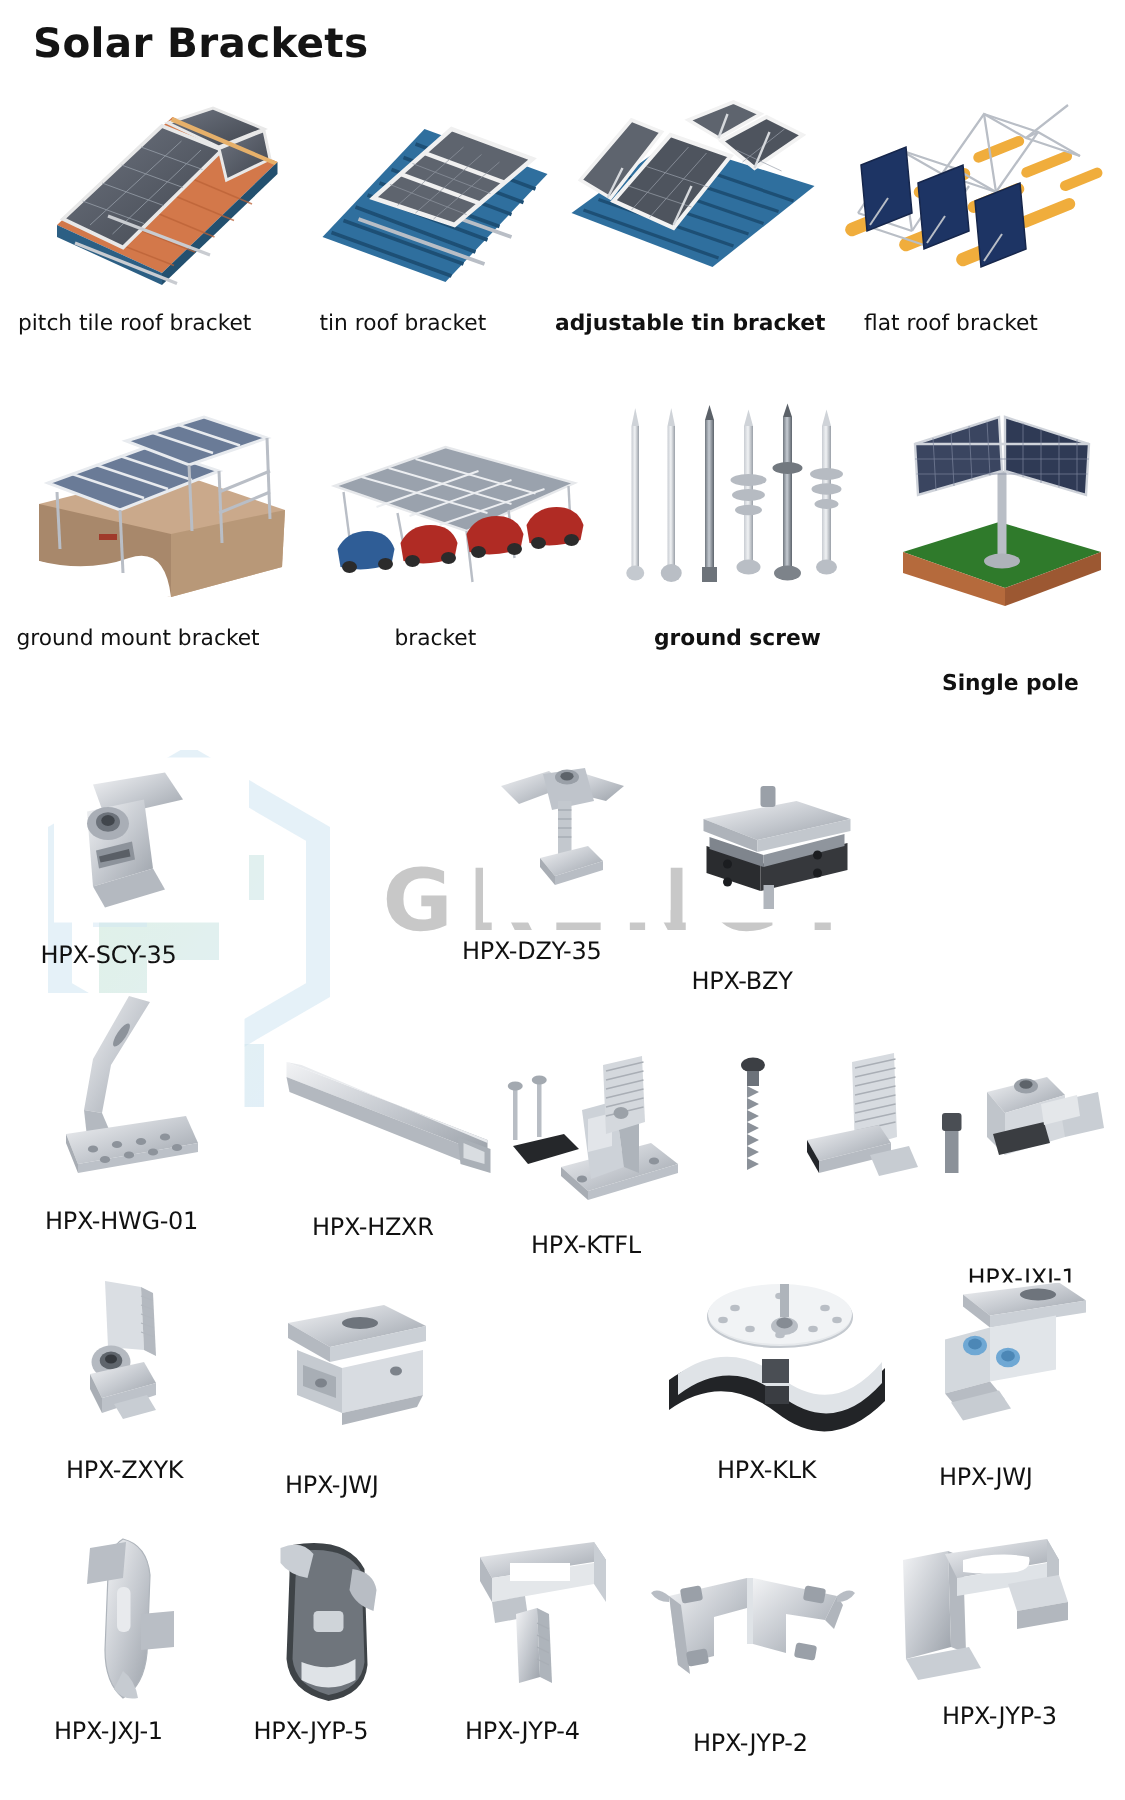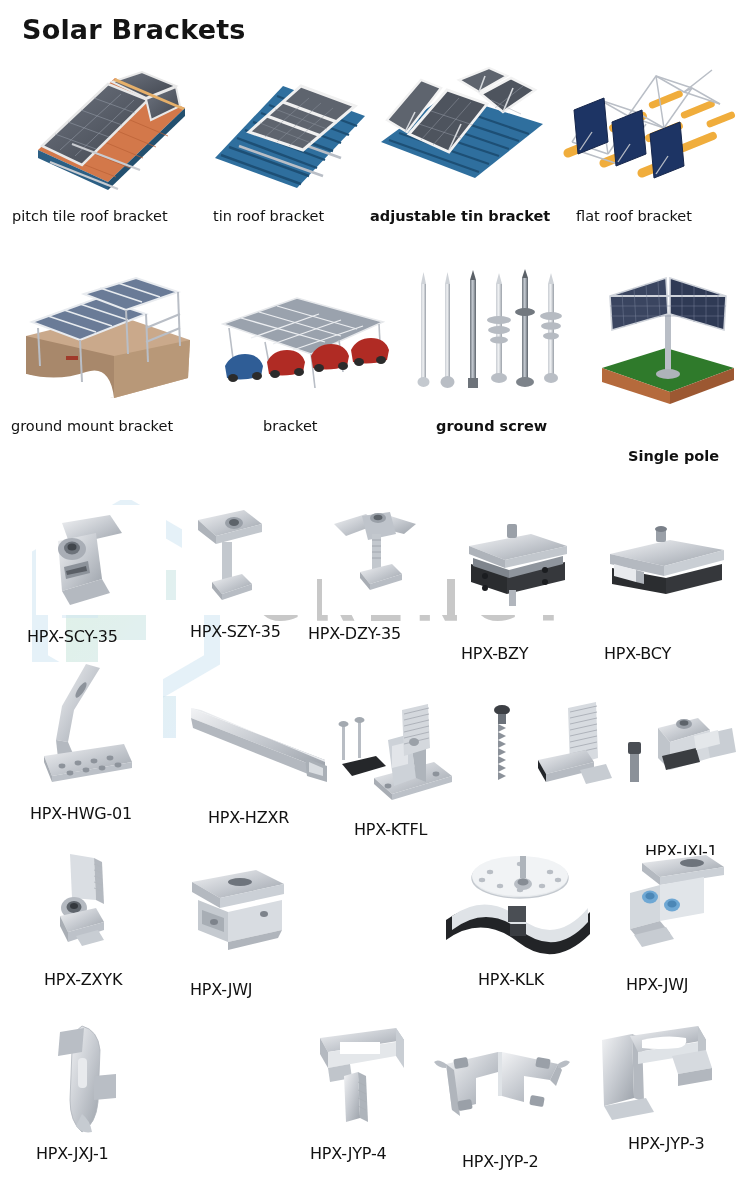--- a/index.html
+++ b/index.html
@@ -474,37 +474,20 @@
         <ellipse cx="36" cy="44" rx="14" ry="11" fill="#a9aeb6"></ellipse>
         <ellipse cx="36" cy="43" rx="8" ry="6.5" fill="#6d737b"></ellipse>
         <ellipse cx="36" cy="42" rx="4.5" ry="3.6" fill="#41464c"></ellipse>
         <polygon points="28,62 52,56 54,68 30,74" fill="#8d939b"></polygon>
         <polygon points="30,66 50,61 51,66 31,70" fill="#5a5f66"></polygon>
       </svg>
     </div>
     <div class="caption sm" style="left:-9px; top:122px;">HPX-SCY-35</div>
   </div>
 
-  <div class="cell" style="left:182px; top:500px; width:120px; height:150px; z-index:10;">
-    <div class="thumb" style="left:0; top:0; width:120px; height:115px;">
-      <svg class="scene" viewBox="0 0 120 115">
-        <rect x="0" y="0" width="120" height="115" fill="#fff" opacity="0"></rect>
-        <polygon points="16,20 62,10 80,24 34,36" fill="url(#al1)"></polygon>
-        <polygon points="16,20 34,36 34,44 16,30" fill="#aeb3ba"></polygon>
-        <polygon points="34,36 80,24 80,32 34,44" fill="#c2c7cd"></polygon>
-        <ellipse cx="52" cy="23" rx="9" ry="6" fill="#9aa0a8"></ellipse>
-        <ellipse cx="52" cy="22.5" rx="5" ry="3.4" fill="#5d636a"></ellipse>
-        <rect x="40" y="42" width="10" height="40" fill="#c3c8ce"></rect>
-        <polygon points="30,82 60,74 70,84 40,94" fill="url(#al1)"></polygon>
-        <polygon points="30,82 40,94 40,100 30,88" fill="#a8adb4"></polygon>
-        <polygon points="40,94 70,84 70,90 40,100" fill="#b8bdc4"></polygon>
-      </svg>
-    </div>
-    <div class="caption sm" style="left:8px; top:122px;">HPX-SZY-35</div>
-  </div>
 
   <div class="cell" style="left:322px; top:500px; width:125px; height:150px; z-index:10;">
     <div class="thumb" style="left:0; top:0; width:125px; height:115px;">
       <svg class="scene" viewBox="0 0 125 115">
         <rect x="0" y="0" width="125" height="115" fill="#fff" opacity="0"></rect>
         <polygon points="12,24 44,14 56,24 24,36" fill="url(#al1)"></polygon>
         <polygon points="62,14 94,24 82,34 50,26" fill="url(#al1)"></polygon>
         <polygon points="40,16 68,12 74,34 46,40" fill="#bfc4cb"></polygon>
         <ellipse cx="56" cy="18" rx="8" ry="5" fill="#9aa0a8"></ellipse>
         <ellipse cx="56" cy="17.5" rx="4.4" ry="2.8" fill="#5d636a"></ellipse>
@@ -540,37 +523,20 @@
             <circle cx="90" cy="50" r="3"></circle>
           <circle cx="30" cy="68" r="3"></circle>
             <circle cx="90" cy="62" r="3"></circle>
         </g>
         <rect x="54" y="70" width="7" height="16" fill="#b1b6bd"></rect>
       </svg>
     </div>
     <div class="caption sm" style="left:6px; top:124px;">HPX-BZY</div>
   </div>
 
-  <div class="cell" style="left:600px; top:520px; width:135px; height:130px; z-index:10;">
-    <div class="thumb" style="left:0; top:0; width:135px; height:95px;">
-      <svg class="scene" viewBox="0 0 135 95">
-        <rect x="0" y="0" width="135" height="95" fill="#fff" opacity="0"></rect>
-        <polygon points="10,34 70,20 124,30 64,46" fill="url(#al1)"></polygon>
-        <polygon points="10,34 64,46 64,56 10,44" fill="#b4b9c0"></polygon>
-        <polygon points="64,46 124,30 124,40 64,56" fill="#c9ced4"></polygon>
-        <rect x="56" y="8" width="10" height="14" rx="2" fill="#9aa0a8"></rect>
-        <ellipse cx="61" cy="9" rx="6" ry="3" fill="#7a8089"></ellipse>
-        <polygon points="12,48 66,58 66,74 12,64" fill="#2b2d30"></polygon>
-        <polygon points="66,58 122,44 122,60 66,74" fill="#35373b"></polygon>
-        <polygon points="14,44 36,50 36,62 14,56" fill="#e8eaed"></polygon>
-        <polygon points="36,50 44,52 44,64 36,62" fill="#aeb3ba"></polygon>
-      </svg>
-    </div>
-    <div class="caption sm" style="left:4px; top:124px;">HPX-BCY</div>
-  </div>
 
   <div class="cell" style="left:28px; top:662px; width:135px; height:170px; z-index:10;">
     <div class="thumb" style="left:0; top:0; width:135px; height:135px;">
       <svg class="scene" viewBox="0 0 135 135">
         <rect x="0" y="0" width="135" height="135" fill="#fff" opacity="0"></rect>
         <path d="M58 2 L72 6 L46 48 L40 80 L28 78 L34 44 Z" fill="url(#al1)"></path>
         <path d="M28 78 L40 80 L46 94 L30 96 Z" fill="#b4b9c0"></path>
         <polygon points="16,94 96,82 104,100 24,114" fill="url(#al1)"></polygon>
         <polygon points="16,94 24,114 24,120 16,100" fill="#a8adb4"></polygon>
         <polygon points="24,114 104,100 104,106 24,120" fill="#bcc1c8"></polygon>
@@ -795,20 +761,34 @@
         <path d="M44 4 q16 4 18 24 l-2 52 q-2 22 -16 30 q-12 -10 -12 -32 l2 -50 q0 -18 10 -24 Z" fill="url(#al1)" stroke="#aeb4bb" stroke-width=".8"></path>
         <polygon points="22,10 46,6 44,30 20,34" fill="#b9bec5"></polygon>
         <polygon points="56,54 78,52 78,76 56,78" fill="#b9bec5"></polygon>
         <rect x="40" y="36" width="9" height="30" rx="4" fill="#e8eaed"></rect>
         <path d="M44 92 q8 6 10 18 q-10 2 -16 -6 Z" fill="#c6cbd1"></path>
       </svg>
     </div>
     <div class="caption sm" style="left:-2px; top:122px;">HPX-JXJ-1</div>
   </div>
 
+  <div class="cell" style="left:165px; top:1022px; width:125px; height:160px; z-index:10;">
+    <div class="thumb" style="left:0; top:0; width:125px; height:115px;">
+      <svg class="scene" viewBox="0 0 125 115">
+        <rect x="0" y="0" width="125" height="115" fill="#fff" opacity="0"></rect>
+        <path d="M30 8 q36 -6 48 16 l2 64 q-2 20 -26 24 q-26 -6 -28 -28 l2 -56 q0 -16 2 -20 Z" fill="#3e4347"></path>
+        <path d="M34 12 q32 -4 42 14 l2 60 q-2 18 -24 22 q-22 -6 -24 -24 l2 -54 Z" fill="#6f757c"></path>
+        <path d="M22 10 q14 -6 22 4 l-4 16 q-12 -2 -18 -10 Z" fill="#c9ced4"></path>
+        <path d="M70 24 q14 2 16 14 l-2 14 q-12 -4 -16 -14 Z" fill="#b8bdc4"></path>
+        <rect x="44" y="52" width="20" height="14" rx="3" fill="#cfd4d9"></rect>
+        <path d="M36 86 q20 8 36 -2 l0 14 q-18 10 -36 0 Z" fill="#dfe3e7"></path>
+      </svg>
+    </div>
+    <div class="caption sm" style="left:4px; top:122px;">HPX-JYP-5</div>
+  </div>
 
   <div class="cell" style="left:300px; top:1022px; width:130px; height:160px; z-index:10;">
     <div class="thumb" style="left:0; top:0; width:130px; height:115px;">
       <svg class="scene" viewBox="0 0 130 115">
         <rect x="0" y="0" width="130" height="115" fill="#fff" opacity="0"></rect>
         <polygon points="20,16 96,6 104,18 28,30" fill="url(#al1)"></polygon>
         <polygon points="20,16 28,30 28,46 20,32" fill="#b4b9c0"></polygon>
         <polygon points="96,6 104,18 104,46 96,34" fill="#c9ced4"></polygon>
         <polygon points="28,30 96,20 96,34 28,46" fill="#e4e7ea"></polygon>
         <rect x="40" y="20" width="40" height="12" fill="#fff"></rect>

